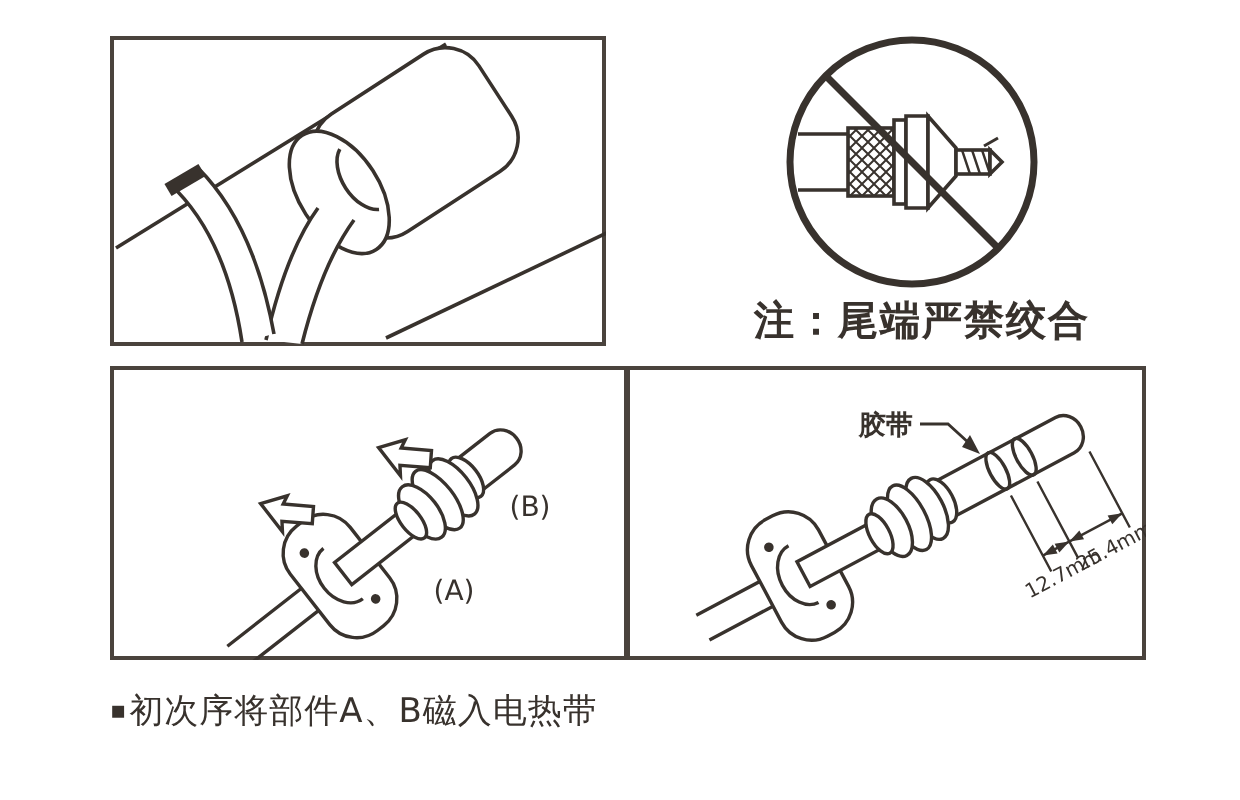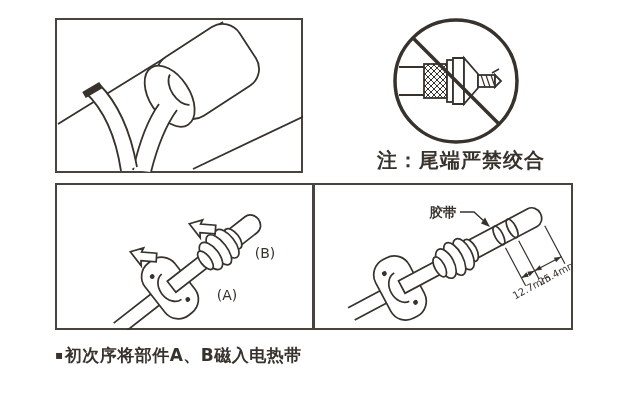--- a/index.html
+++ b/index.html
@@ -8,21 +8,21 @@
     font-family:"DejaVu Sans","Liberation Sans",sans-serif;color:#38322d;
   }
   .abs{position:absolute;}
   svg{display:block;}
   .ink-stroke{stroke:#38322d;fill:none;}
   .note-text{
     left:368px;top:147px;width:186px;text-align:center;
     font-size:20px;font-weight:600;letter-spacing:1px;white-space:nowrap;
   }
   .caption{
-    top:344px;font-size:17px;font-weight:700;letter-spacing:0.5px;white-space:nowrap;
+    top:344px;font-size:17px;font-weight:400;letter-spacing:0.5px;white-space:nowrap;
   }
   .caption .bullet{font-size:12px;vertical-align:2px;margin-right:1px;}
   #caption-1{left:55px;}
   #caption-2{left:316px;}
 </style>
 </head>
 <body>
 
 <div id="stage">
 

